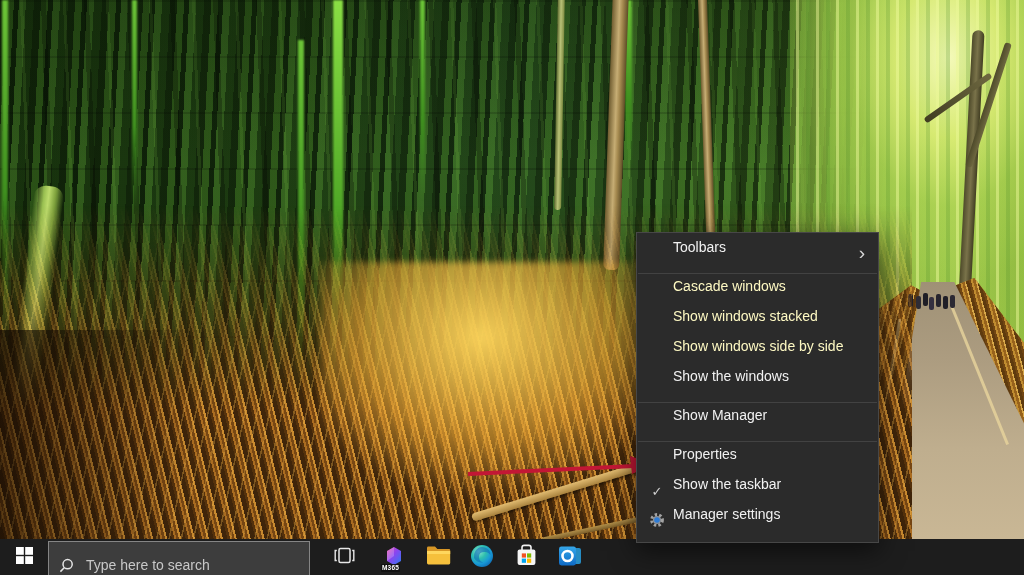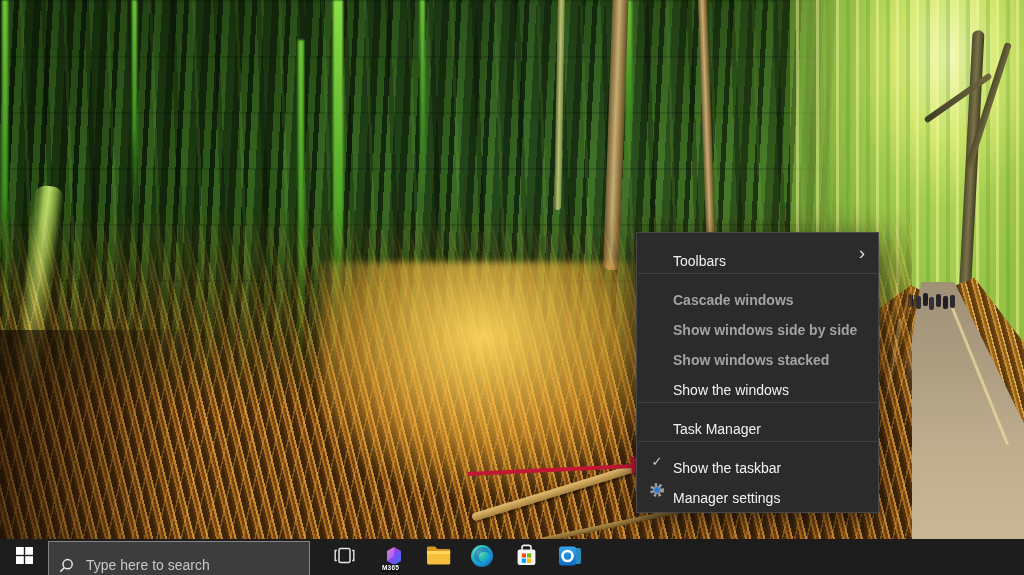--- a/index.html
+++ b/index.html
@@ -68,22 +68,22 @@
   .branch2{left:985px;top:40px;width:7px;height:130px;border-radius:3px;transform:rotate(18deg);
     background:linear-gradient(90deg,#4e4a2a,#6e6840);}
 
   
   .annotation-layer{position:absolute;inset:0;z-index:25;pointer-events:none;}
 
   
   .context-menu{position:absolute;left:636px;top:232px;width:243px;z-index:30;
     background:#2b2b2b;border:1px solid #474747;box-sizing:border-box;
     padding:6px 0;box-shadow:0 8px 24px rgba(0,0,0,0.55);color:#f2f2f2;font-size:14px;}
-  .mi{position:relative;height:30px;display:flex;align-items:flex-end;padding-left:36px;cursor:default;white-space:nowrap;}
-  .mi.disabled{color:#a3a3a3;font-weight:bold;}
+  .mi{position:relative;height:30px;display:flex;align-items:flex-start;padding-left:36px;cursor:default;white-space:nowrap;}
+  .mi.disabled{color:#fef9c3;}
   .mi-icon{position:absolute;left:11px;top:50%;transform:translateY(-50%);width:18px;text-align:center;
     color:#d0d0d0;font-size:13px;line-height:1;}
   .mi-chevron{position:absolute;right:13px;top:50%;transform:translateY(-56%);color:#d8d8d8;font-size:19px;line-height:1;}
   .sep{height:1px;background:#424242;margin:4px 1px;}
 
   
   .taskbar{position:absolute;left:0;bottom:0;width:1024px;height:36px;background:#1d1d1d;z-index:20;display:flex;align-items:stretch;}
   .tb-btn{display:flex;align-items:center;justify-content:center;background:transparent;border:0;padding:0;cursor:pointer;}
   .start-btn{width:48px;height:36px;}
   .search-box{position:absolute;left:48px;top:2px;width:262px;height:48px;box-sizing:border-box;
@@ -143,33 +143,36 @@
   <div class="context-menu">
     <div class="mi">
       <span>Toolbars</span>
       <span class="mi-chevron">›</span>
     </div>
     <div class="sep"></div>
     <div class="mi disabled">
       <span>Cascade windows</span>
     </div>
     <div class="mi disabled">
+      <span>Show windows stacked</span>
+    </div>
+    <div class="mi disabled">
       <span>Show windows side by side</span>
     </div>
-    <div class="mi disabled">
-      <span>Show windows stacked</span>
-    </div>
     <div class="mi">
       <span>Show the windows</span>
     </div>
     <div class="sep"></div>
     <div class="mi">
-      <span>Task Manager</span>
+      <span>Show Manager</span>
     </div>
     <div class="sep"></div>
+    <div class="mi">
+      <span>Properties</span>
+    </div>
     <div class="mi">
       <span class="mi-icon">✓</span>
       <span>Show the taskbar</span>
     </div>
     <div class="mi">
       <span class="mi-icon">
         <svg width="16" height="16" viewBox="0 0 16 16">
           <circle cx="8" cy="8" r="5.4" fill="none" stroke="#a3a3a3" stroke-width="3" stroke-dasharray="2.4 2.1"></circle>
           <circle cx="8" cy="8" r="4.1" fill="#8f949a"></circle>
           <circle cx="8" cy="8" r="2.8" fill="#2e7cd6"></circle>

